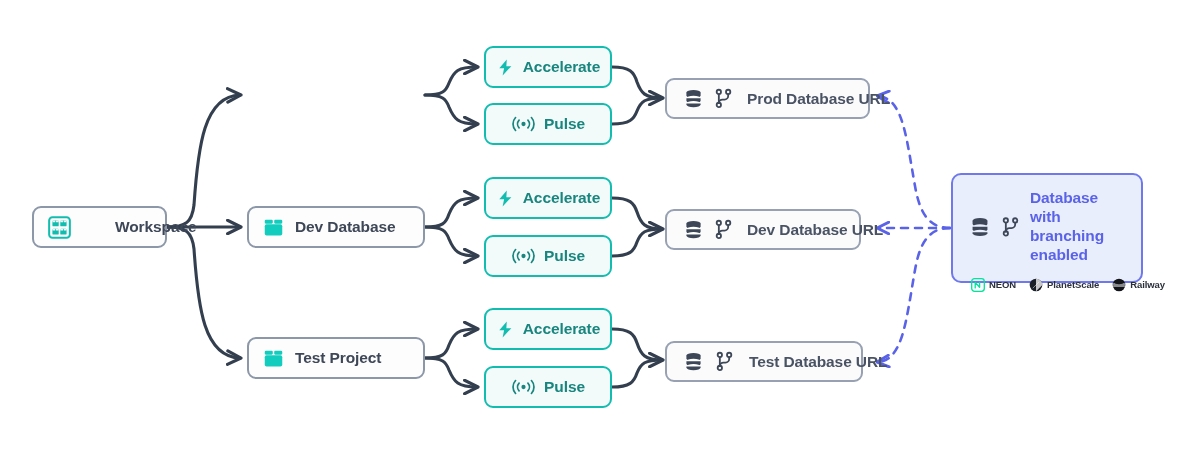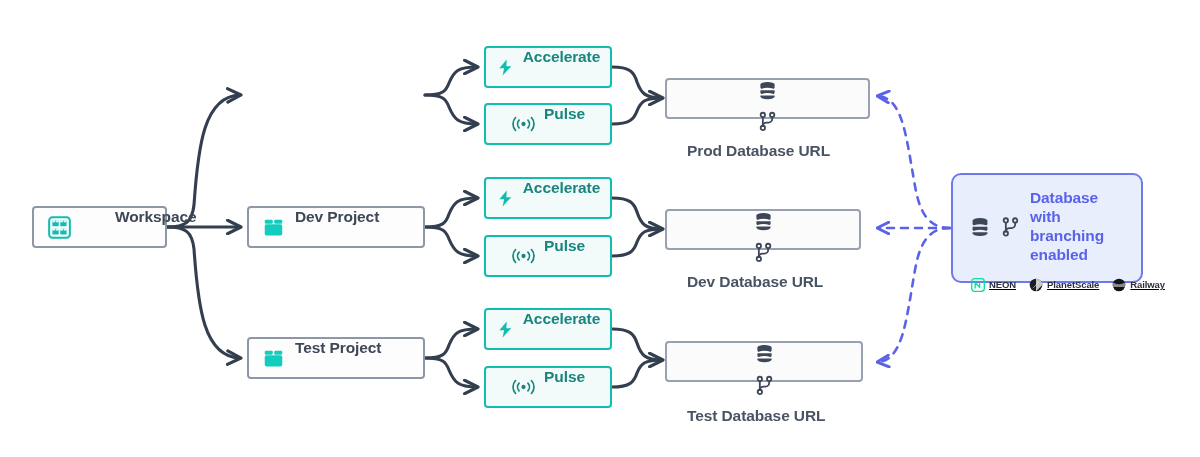--- a/index.html
+++ b/index.html
@@ -25,21 +25,22 @@
     top: 0;
     width: 1200px;
     height: 457px;
     pointer-events: none;
   }
 
   .node {
     position: absolute;
     box-sizing: border-box;
     display: flex;
-    border-radius: 4px;
+    align-items: center;
+    border-radius: 9px;
     background: #ffffff;
   }
 
   
   .node-slate {
     border: 2px solid #8c97a8;
     background: #fdfdfd;
     padding: 0 14px;
     gap: 11px;
   }
@@ -65,21 +66,20 @@
     letter-spacing: -0.1px;
     white-space: nowrap;
   }
 
   
   .node-db {
     border: 2px solid #97a1b1;
     background: #fbfbfc;
     padding: 0 16px;
     gap: 10px;
-    flex-direction: column;
   }
   .node-db .label {
     font-size: 15.5px;
     font-weight: 700;
     color: #4a5364;
     letter-spacing: -0.1px;
     white-space: nowrap;
     margin-left: 4px;
   }
 
@@ -103,21 +103,20 @@
     color: #5a63e8;
     line-height: 1.22;
     letter-spacing: -0.1px;
   }
   .logos {
     display: flex;
     align-items: center;
     gap: 13px;
     margin-top: 13px;
     padding-left: 2px;
-    text-decoration: underline;
   }
   .logo {
     display: flex;
     align-items: center;
     gap: 4px;
   }
   .logo-text {
     font-size: 9.5px;
     font-weight: 700;
     color: #2a2f3a;
@@ -209,21 +208,21 @@
 
 
   <div class="node node-slate" style="left:247px; top:206px; width:178px; height:42px;">
     <span class="icon">
       <svg width="21" height="21" viewBox="0 0 24 24" xmlns="http://www.w3.org/2000/svg">
         <rect x="2" y="8.4" width="20" height="12.6" rx="2.1" fill="#12cdbe"></rect>
         <rect x="2" y="3.2" width="9.2" height="4.4" rx="1.3" fill="#12cdbe"></rect>
         <rect x="12.8" y="3.2" width="9.2" height="4.4" rx="1.3" fill="#12cdbe"></rect>
       </svg>
     </span>
-    <span class="label">Dev Project</span>
+    <span class="label">Dev Database</span>
   </div>
 
   <div class="node node-slate" style="left:247px; top:337px; width:178px; height:42px;">
     <span class="icon">
       <svg width="21" height="21" viewBox="0 0 24 24" xmlns="http://www.w3.org/2000/svg">
         <rect x="2" y="8.4" width="20" height="12.6" rx="2.1" fill="#12cdbe"></rect>
         <rect x="2" y="3.2" width="9.2" height="4.4" rx="1.3" fill="#12cdbe"></rect>
         <rect x="12.8" y="3.2" width="9.2" height="4.4" rx="1.3" fill="#12cdbe"></rect>
       </svg>
     </span>

